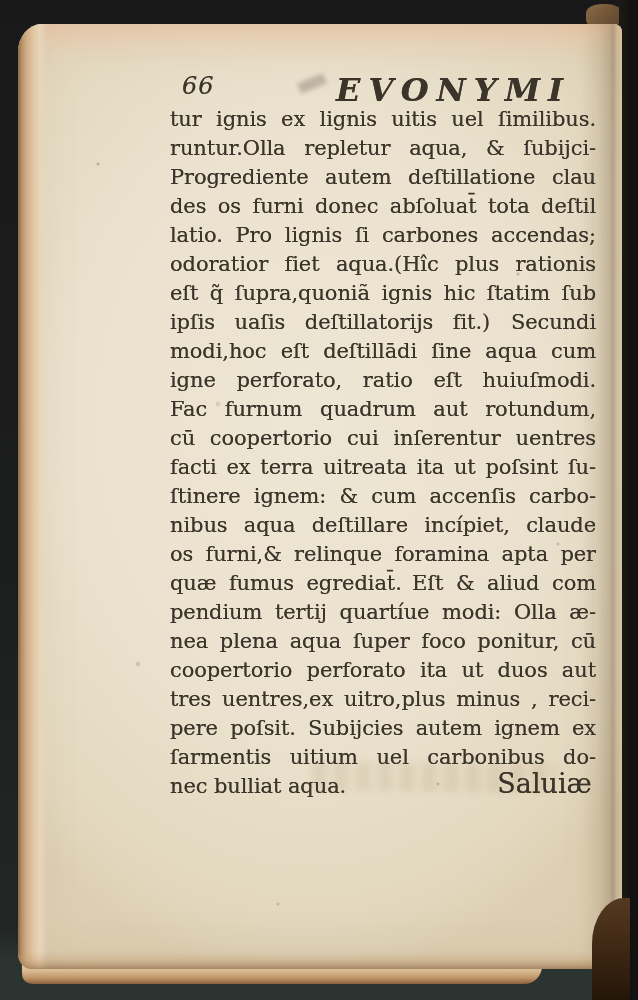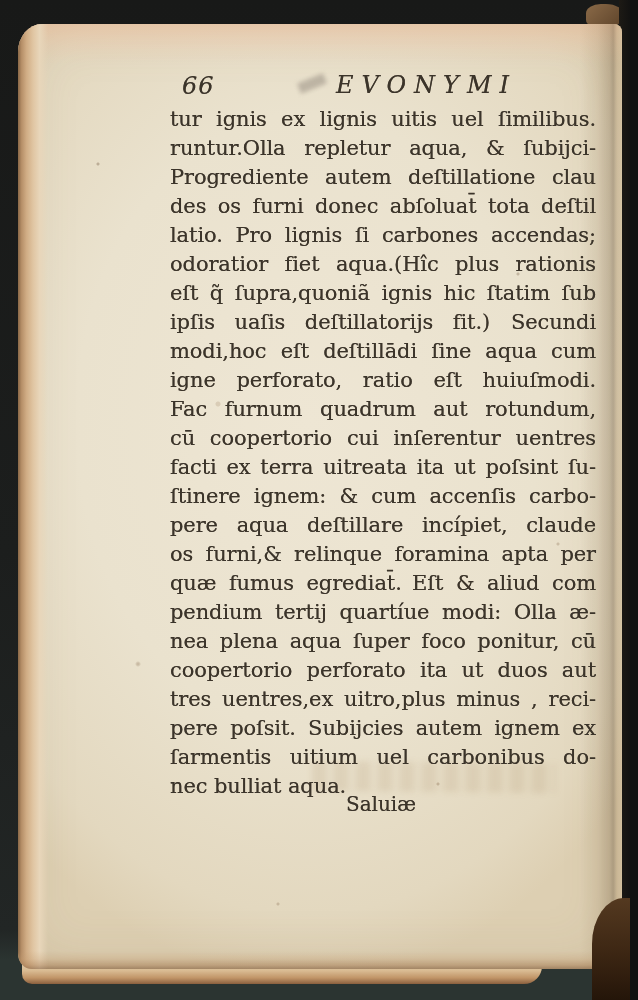--- a/index.html
+++ b/index.html
@@ -80,30 +80,30 @@
     left:298px;top:78px;width:28px;height:11px;
     background:rgba(125,115,105,.4);filter:blur(2px);
     transform:rotate(-22deg);z-index:4;
   }
   
   .printed{color:#3b342a;text-shadow:0 0 .6px rgba(60,50,40,.75);z-index:4;}
   #page-number{
     left:182px;top:72px;font-size:24px;font-style:italic;letter-spacing:1px;
   }
   #running-title{
-    left:336px;top:71px;font-size:24px;font-style:italic;font-weight:normal;letter-spacing:8px;
+    left:336px;top:71px;font-size:32px;font-style:italic;font-weight:bold;letter-spacing:8px;
   }
   #text-block{
     left:170px;top:105px;width:426px;
     font-size:21px;line-height:29px;letter-spacing:-0.1px;
   }
   .line{text-align:justify;text-align-last:justify;height:29px;white-space:pre-wrap;overflow:visible;}
   .line.short{text-align-last:left;}
   #catchword{
-    left:170px;top:792px;width:422px;text-align:center;font-size:20px;
+    left:170px;top:768px;width:422px;text-align:right;font-size:27px;
   }
 </style>
 </head>
 <body>
 
 <div id="stage">
 
   <div class="abs" id="spine-notch"></div>
   <div class="abs" id="right-dark-strip"></div>
   <div class="abs" id="bottom-page-stack"></div>
@@ -131,21 +131,21 @@
     <div class="line">latio. Pro lignis ſi carbones accendas;</div>
     <div class="line">odoratior fiet aqua.(Hîc plus rationis</div>
     <div class="line">eſt q̃ ſupra,quoniã ignis hic ſtatim ſub</div>
     <div class="line">ipſis uaſis deſtillatorijs fit.)  Secundi</div>
     <div class="line">modi,hoc eſt deſtillādi ſine aqua cum</div>
     <div class="line">igne perforato, ratio eſt huiuſmodi.</div>
     <div class="line">Fac furnum quadrum aut rotundum,</div>
     <div class="line">cū coopertorio cui inſerentur uentres</div>
     <div class="line">facti ex terra uitreata ita ut poſsint ſu-</div>
     <div class="line">ſtinere ignem: &amp; cum accenſis carbo-</div>
-    <div class="line">pere aqua deſtillare incípiet, claude</div>
+    <div class="line">nibus aqua deſtillare incípiet, claude</div>
     <div class="line">os furni,&amp; relinque foramina apta per</div>
     <div class="line">quæ fumus egrediat̄. Eſt &amp; aliud com</div>
     <div class="line">pendium tertij quartíue modi: Olla æ-</div>
     <div class="line">nea plena aqua ſuper foco ponitur, cū</div>
     <div class="line">coopertorio perforato ita ut duos aut</div>
     <div class="line">tres uentres,ex uitro,plus minus , reci-</div>
     <div class="line">pere poſsit. Subijcies autem ignem ex</div>
     <div class="line">ſarmentis uitium uel carbonibus do-</div>
     <div class="line short">nec bulliat aqua.</div>
   </div>

